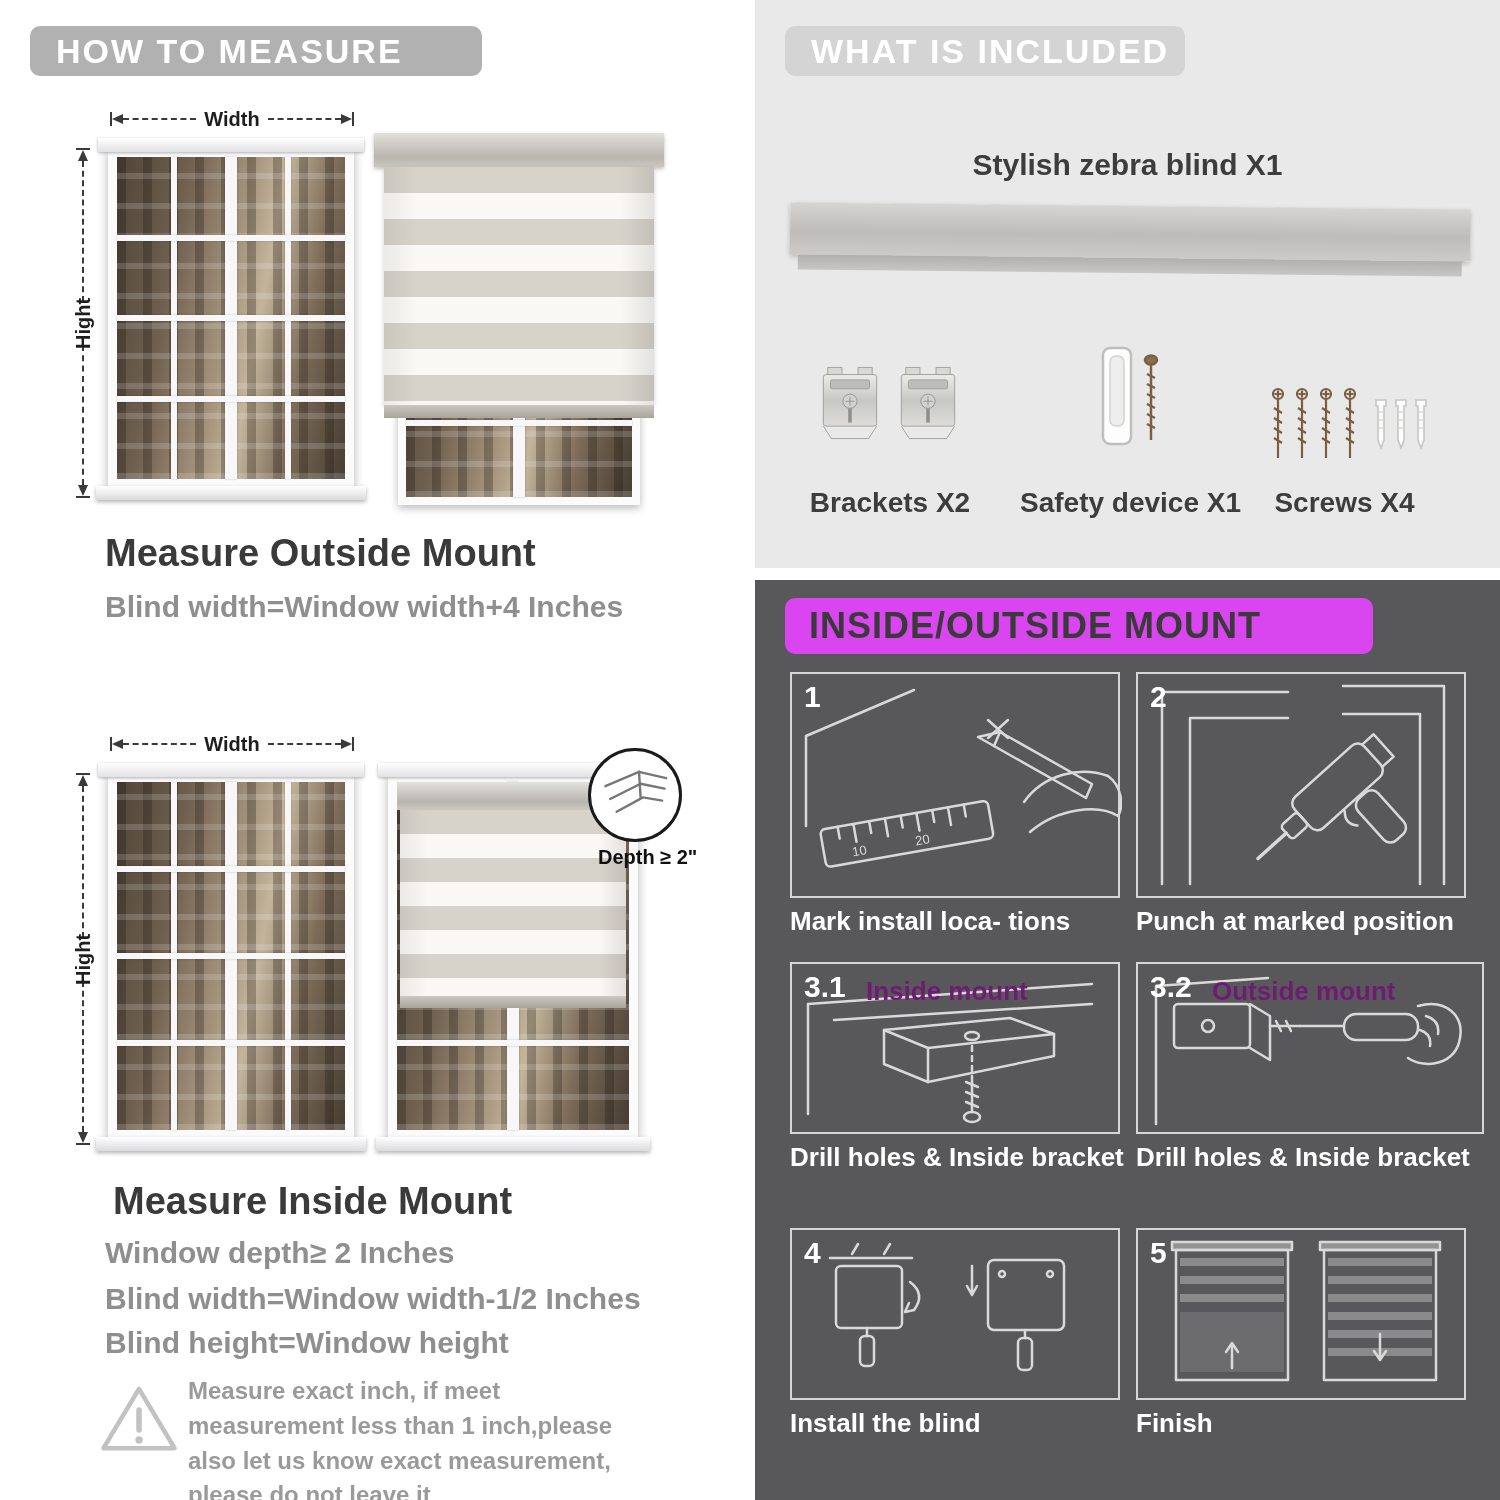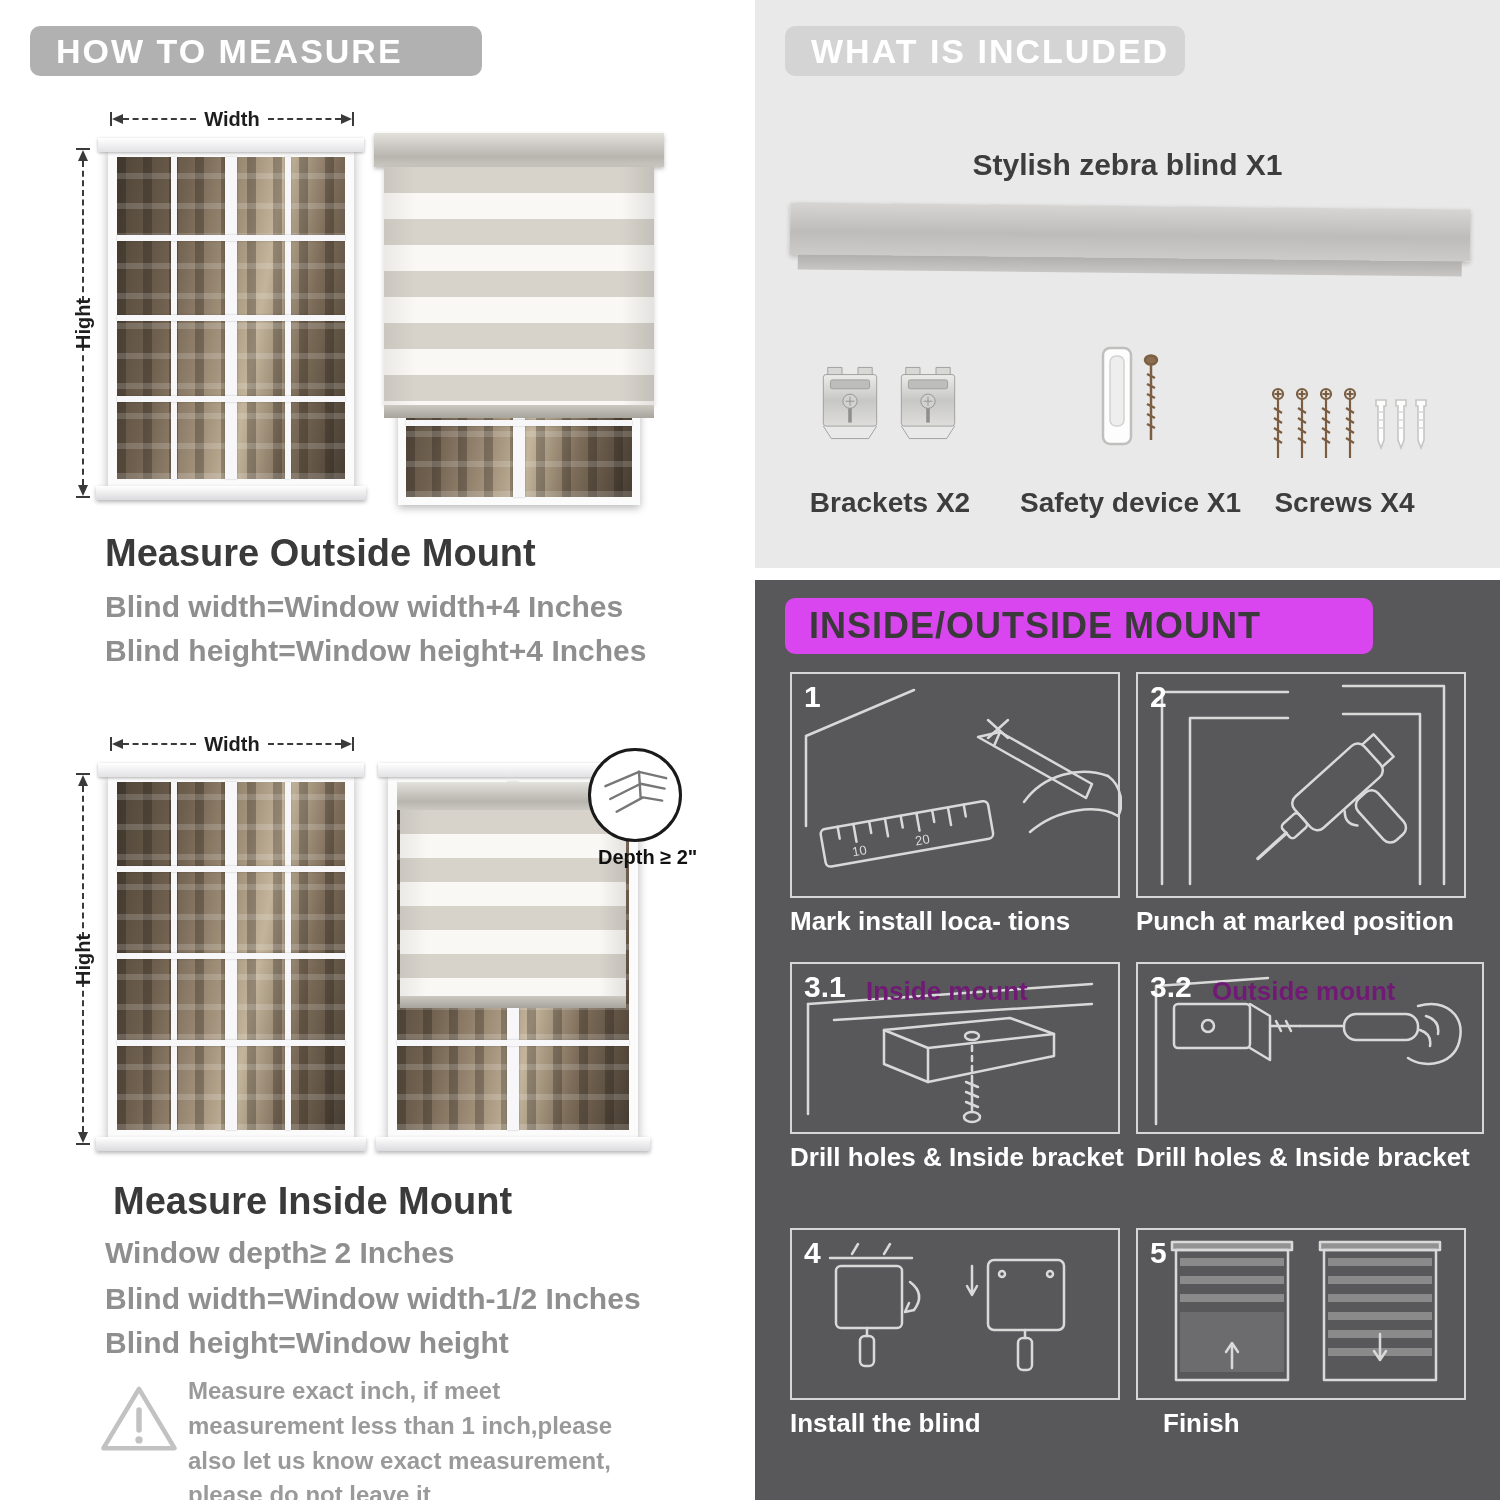--- a/index.html
+++ b/index.html
@@ -148,21 +148,20 @@
       <div class="mull v main"></div>
       <div class="mull h r3"></div>
     </div>
     <div class="cassette"></div>
     <div class="zebra"></div>
     <div class="bottomrail"></div>
   </div>
 
   <div class="sec-title abs" style="left:105px;top:532px;">Measure Outside Mount</div>
   <div class="gray-line abs" style="left:105px;top:590px;">Blind width=Window width+4 Inches</div>
-  <div class="gray-line abs" style="left:105px;top:634px;">Blind height=Window height+4 Inches</div>
 
   <div class="meas abs" style="left:110px;top:733px;width:244px;height:22px;">
     <span class="tick"></span>
     <span class="ah left"></span>
     <span class="dash"></span>
     <span class="lbl">Width</span>
     <span class="dash"></span>
     <span class="ah right"></span>
     <span class="tick"></span>
   </div>
@@ -447,13 +446,13 @@
     <rect x="186" y="20" width="112" height="130"></rect>
     <rect x="190" y="28" width="104" height="8" fill="rgba(255,255,255,.3)" stroke="none"></rect>
     <rect x="190" y="46" width="104" height="8" fill="rgba(255,255,255,.3)" stroke="none"></rect>
     <rect x="190" y="64" width="104" height="8" fill="rgba(255,255,255,.3)" stroke="none"></rect>
     <rect x="190" y="82" width="104" height="8" fill="rgba(255,255,255,.3)" stroke="none"></rect>
     <rect x="190" y="100" width="104" height="8" fill="rgba(255,255,255,.3)" stroke="none"></rect>
     <rect x="190" y="118" width="104" height="8" fill="rgba(255,255,255,.3)" stroke="none"></rect>
     <path d="M242 104 v26 M236 121 l6 9 l6 -9"></path>
   </svg>
 </div>
-<div class="step-cap" style="left:1136px;top:1408px;margin-left:27px;">Finish</div>
+<div class="step-cap" style="left:1136px;top:1408px;">Finish</div>
 
 </body></html>

